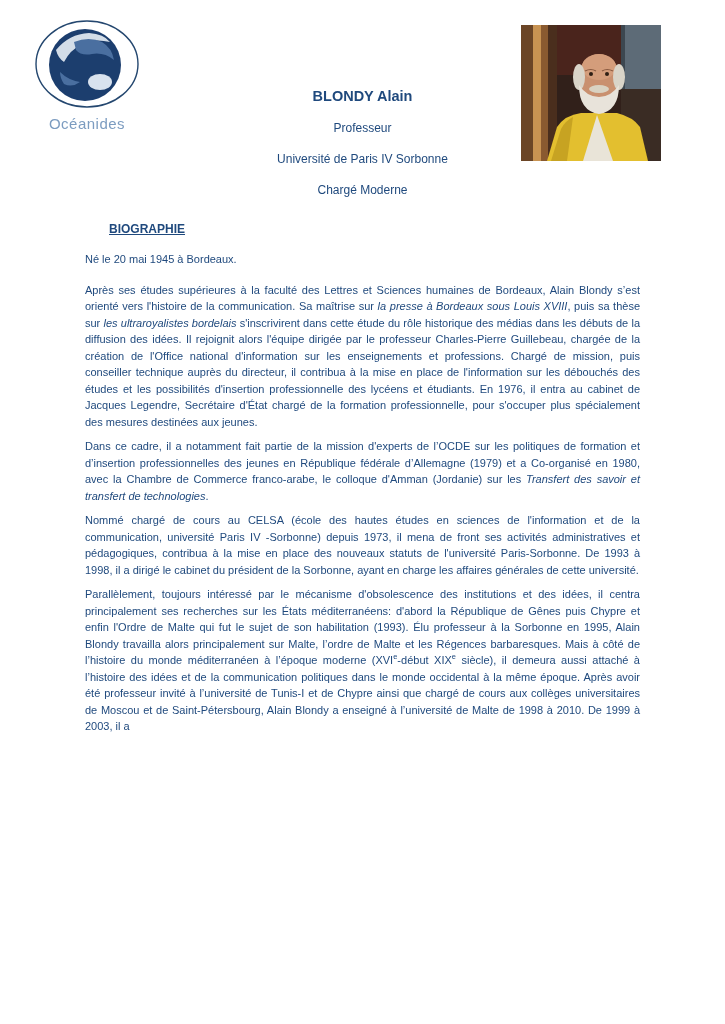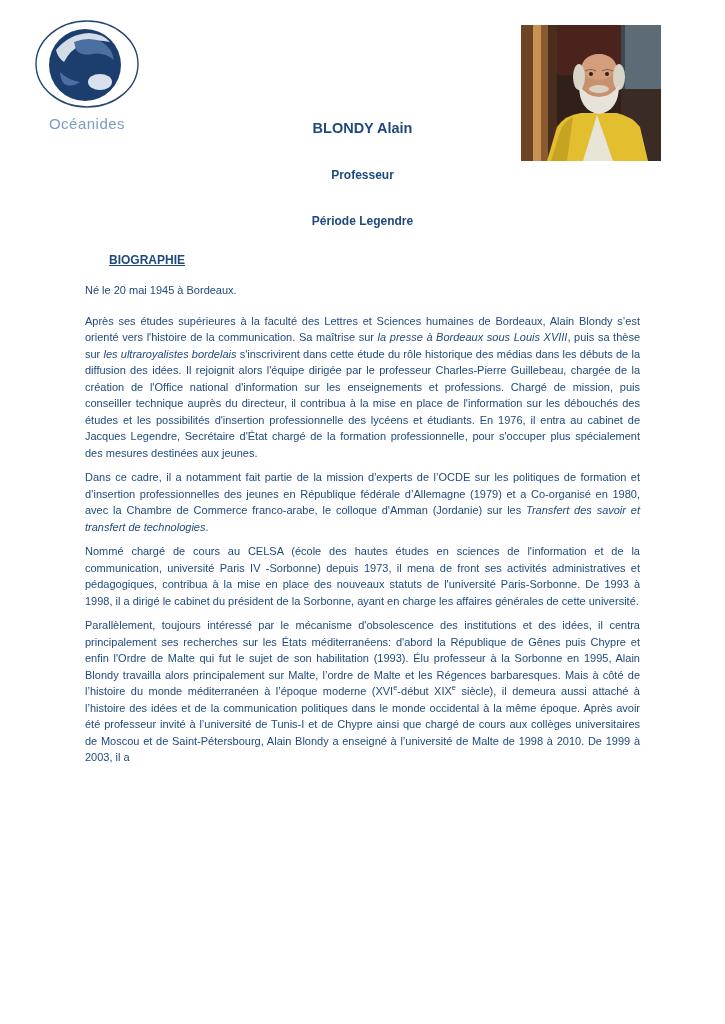--- a/index.html
+++ b/index.html
@@ -14,23 +14,23 @@
     color: #1F497D;
     overflow: hidden;
   }
   
   .logo { position: absolute; left: 34px; top: 20px; width: 106px; text-align: center; }
   .logo-text { color: #7C9CC0; font-size: 15px; margin-top: 1px; letter-spacing: 0.5px; }
   
   .photo { position: absolute; left: 521px; top: 25px; width: 140px; height: 136px; }
   .photo svg { display: block; width: 100%; height: 100%; }
   
-  .header { padding-top: 120px; text-align: center; }
+  .header { padding-top: 88px; text-align: center; }
   .header h1 { font-size: 14.5px; font-weight: bold; line-height: 16px; }
-  .header .sub { font-size: 12px; margin-top: 32px; font-weight: bold; }
+  .header .sub { font-size: 12px; margin-top: 17px; font-weight: normal; }
   
   .body { margin: 25px 85px 0 85px; }
   .body h2 { font-size: 12px; font-weight: bold; text-decoration: underline; margin-bottom: 15px; padding-left: 24px; }
   .para {
     font-size: 11px;
     line-height: 16.5px;
     text-align: justify;
     margin-bottom: 8px;
   }
   .para.gap-top { margin-top: 14px; }
@@ -83,21 +83,22 @@
       <circle cx="70" cy="49" r="2" fill="#2E1E14"></circle>
       <circle cx="86" cy="49" r="2" fill="#2E1E14"></circle>
       <path d="M 64 46 Q 70 43 75 46" stroke="#8A5A40" stroke-width="1.2" fill="none"></path>
       <path d="M 81 46 Q 86 43 92 46" stroke="#8A5A40" stroke-width="1.2" fill="none"></path>
     </svg>
   </div>
 
   <div class="header">
     <h1>BLONDY Alain</h1>
     <p class="sub">Professeur</p>
-    <p class="sub">Période Legendre</p>
+    <p class="sub">Université de Paris IV Sorbonne</p>
+    <p class="sub">Chargé Moderne</p>
   </div>
 
   <div class="body">
     <h2>BIOGRAPHIE</h2>
     <div>
         <p class="para"><span>Né le 20 mai 1945 à Bordeaux.</span></p>
         <p class="para gap-top"><span>Après ses études supérieures à la faculté des Lettres et Sciences humaines de Bordeaux, Alain Blondy s’est orienté vers l'histoire de la communication. Sa maîtrise sur </span><span class="it">la presse à Bordeaux sous Louis XVIII</span><span>, puis sa thèse sur </span><span class="it">les ultraroyalistes bordelais</span><span> s'inscrivirent dans cette étude du rôle historique des médias dans les débuts de la diffusion des idées. Il rejoignit alors l'équipe dirigée par le professeur Charles-Pierre Guillebeau, chargée de la création de l'Office national d'information sur les enseignements et professions. Chargé de mission, puis conseiller technique auprès du directeur, il contribua à la mise en place de l'information sur les débouchés des études et les possibilités d'insertion professionnelle des lycéens et étudiants. En 1976, il entra au cabinet de Jacques Legendre, Secrétaire d'État chargé de la formation professionnelle, pour s'occuper plus spécialement des mesures destinées aux jeunes.</span></p>
         <p class="para"><span>Dans ce cadre, il a notamment fait partie de la mission d'experts de l’OCDE sur les politiques de formation et d’insertion professionnelles des jeunes en République fédérale d’Allemagne (1979) et a Co-organisé en 1980, avec la Chambre de Commerce franco-arabe, le colloque d'Amman (Jordanie) sur les </span><span class="it">Transfert des savoir et transfert de technologies</span><span>.</span></p>
         <p class="para"><span>Nommé chargé de cours au CELSA (école des hautes études en sciences de l'information et de la communication, université Paris IV -Sorbonne) depuis 1973, il mena de front ses activités administratives et pédagogiques, contribua à la mise en place des nouveaux statuts de l'université Paris-Sorbonne. De 1993 à 1998, il a dirigé le cabinet du président de la Sorbonne, ayant en charge les affaires générales de cette université.</span></p>
         <p class="para"><span>Parallèlement, toujours intéressé par le mécanisme d'obsolescence des institutions et des idées, il centra principalement ses recherches sur les États méditerranéens: d'abord la République de Gênes puis Chypre et enfin l'Ordre de Malte qui fut le sujet de son habilitation (1993). Élu professeur à la Sorbonne en 1995, Alain Blondy travailla alors principalement sur Malte, l’ordre de Malte et les Régences barbaresques. Mais à côté de l’histoire du monde méditerranéen à l’époque moderne (XVI</span><sup>e</sup><span>-début XIX</span><sup>e</sup><span> siècle), il demeura aussi attaché à l’histoire des idées et de la communication politiques dans le monde occidental à la même époque. Après avoir été professeur invité à l’université de Tunis-I et de Chypre ainsi que chargé de cours aux collèges universitaires de Moscou et de Saint-Pétersbourg, Alain Blondy a enseigné à l’université de Malte de 1998 à 2010. De 1999 à 2003, il a</span></p>

